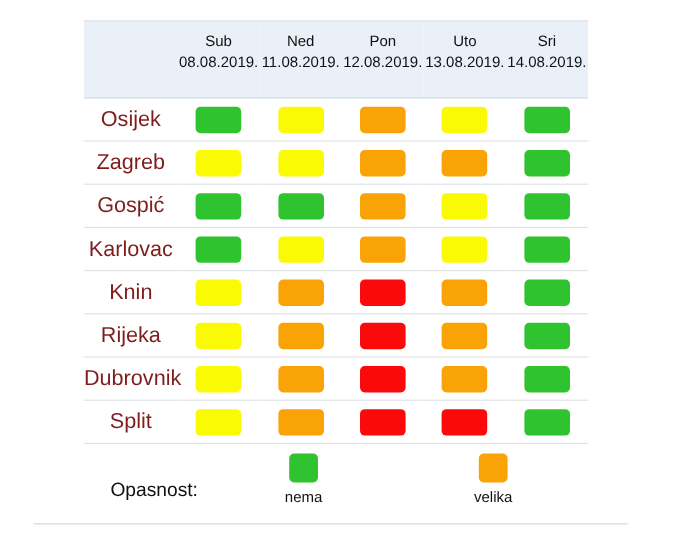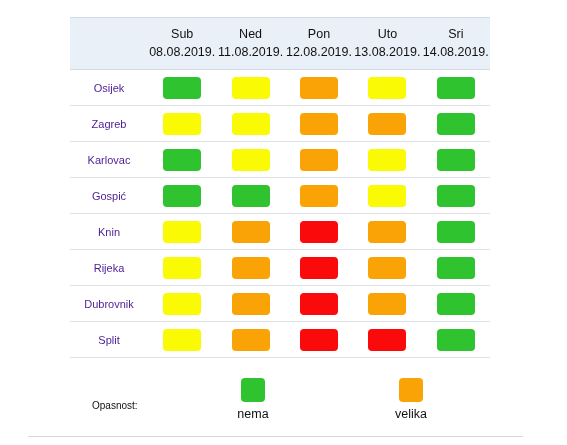--- a/index.html
+++ b/index.html
@@ -37,21 +37,21 @@
     table-layout: fixed;
   }
 
   table.forecast thead tr {
     background: #eaf0f7;
   }
 
   table.forecast thead th {
     border-top: 1px solid #d3dce6;
     border-bottom: 1px solid #d3dce6;
-    padding: 7px 0 8px 0;
+    padding: 7px 0 20px 0;
     font-weight: normal;
     font-size: 12.5px;
     color: #111111;
     line-height: 1.45;
     text-align: center;
     vertical-align: middle;
     margin-top: 12px;
   }
 
   table.forecast thead th.corner {
@@ -67,22 +67,22 @@
     border-bottom: 1px solid #dfe3e8;
     height: 35px;
     padding: 0;
     vertical-align: middle;
     text-align: center;
   }
 
   td.city {
     text-align: left;
     padding-left: 8px;
-    font-size: 11px;
-    color: #4c1d95;
+    font-size: 18px;
+    color: #7f1d1d;
     white-space: nowrap;
   }
 
   .swatch {
     display: inline-block;
     width: 38px;
     height: 22px;
     border-radius: 4px;
     vertical-align: middle;
   }
@@ -98,21 +98,21 @@
     left: 70px;
     top: 378px;
     width: 420px;
     height: 50px;
   }
 
   .legend-title {
     position: absolute;
     left: 22px;
     top: 22px;
-    font-size: 10px;
+    font-size: 16px;
     color: #111111;
     white-space: nowrap;
   }
 
   .legend-items {
     position: absolute;
     left: 104px;
     top: 0;
     width: 316px;
     display: flex;
@@ -191,31 +191,31 @@
           </tr>
           <tr>
             <td class="city">Zagreb</td>
             <td><span class="swatch lvl-1"></span></td>
             <td><span class="swatch lvl-1"></span></td>
             <td><span class="swatch lvl-2"></span></td>
             <td><span class="swatch lvl-2"></span></td>
             <td><span class="swatch lvl-0"></span></td>
           </tr>
           <tr>
+            <td class="city">Gospić</td>
+            <td><span class="swatch lvl-0"></span></td>
+            <td><span class="swatch lvl-0"></span></td>
+            <td><span class="swatch lvl-2"></span></td>
+            <td><span class="swatch lvl-1"></span></td>
+            <td><span class="swatch lvl-0"></span></td>
+          </tr>
+          <tr>
             <td class="city">Karlovac</td>
             <td><span class="swatch lvl-0"></span></td>
             <td><span class="swatch lvl-1"></span></td>
-            <td><span class="swatch lvl-2"></span></td>
-            <td><span class="swatch lvl-1"></span></td>
-            <td><span class="swatch lvl-0"></span></td>
-          </tr>
-          <tr>
-            <td class="city">Gospić</td>
-            <td><span class="swatch lvl-0"></span></td>
-            <td><span class="swatch lvl-0"></span></td>
             <td><span class="swatch lvl-2"></span></td>
             <td><span class="swatch lvl-1"></span></td>
             <td><span class="swatch lvl-0"></span></td>
           </tr>
           <tr>
             <td class="city">Knin</td>
             <td><span class="swatch lvl-1"></span></td>
             <td><span class="swatch lvl-2"></span></td>
             <td><span class="swatch lvl-3"></span></td>
             <td><span class="swatch lvl-2"></span></td>

